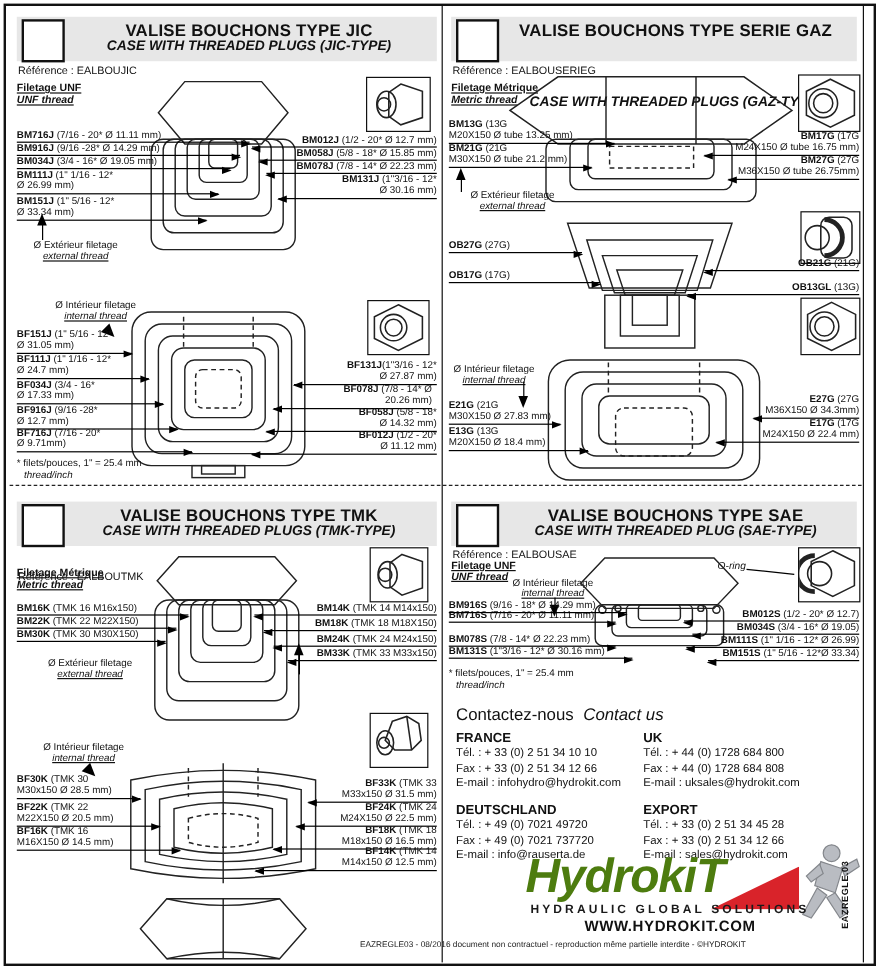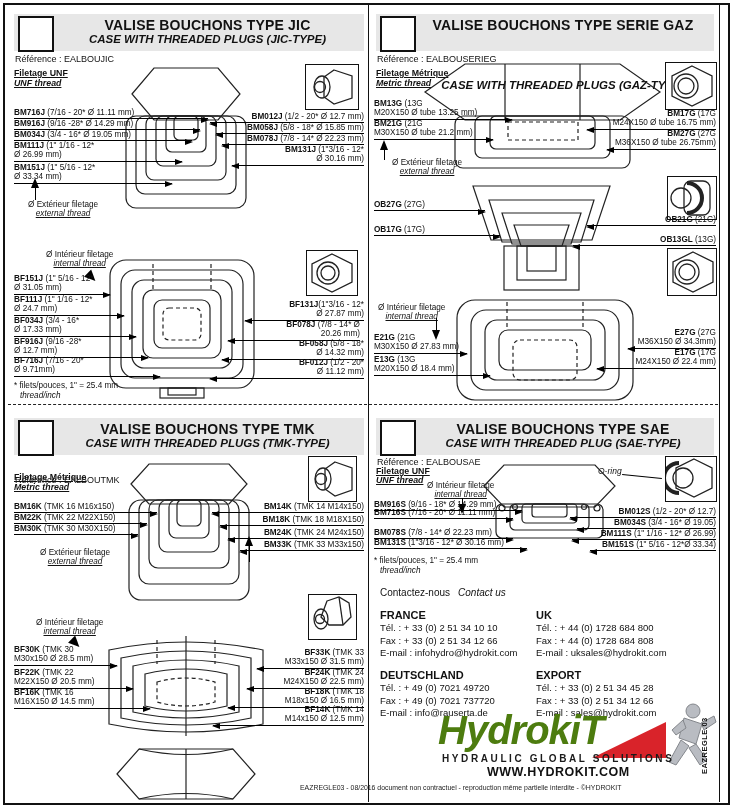--- a/index.html
+++ b/index.html
@@ -24,21 +24,21 @@
   .nt .en{font-style:italic;text-decoration:underline;display:block;text-align:center;}
   .vl{position:absolute;width:0;border-left:1.5px solid #000;}
   .tri-up{position:absolute;width:0;height:0;border-left:4.5px solid transparent;border-right:4.5px solid transparent;border-bottom:10px solid #000;}
   .tri-down{position:absolute;width:0;height:0;border-left:4.5px solid transparent;border-right:4.5px solid transparent;border-top:10px solid #000;}
   .tri-rot{position:absolute;width:0;height:0;border-left:11px solid #000;border-top:5px solid transparent;border-bottom:5px solid transparent;}
   svg.draw{position:absolute;}
   svg.draw *{fill:none;stroke:#222;stroke-width:1.2;}
   .iconbox{position:absolute;background:#fff;border:1.5px solid #111;}
   .fnote{position:absolute;font-size:8.2px;line-height:9.6px;white-space:nowrap;}
   .fnote .en{font-style:italic;margin-left:6px;}
-  .chead{position:absolute;font-size:10px;white-space:nowrap;}
+  .chead{position:absolute;font-size:14px;white-space:nowrap;}
   .chead .en{font-style:italic;margin-left:8px;}
   .cblk{position:absolute;font-size:9.5px;line-height:12.5px;white-space:nowrap;}
   .cblk .cty{font-weight:bold;font-size:11px;line-height:14px;}
   .brand{position:absolute;font-family:Liberation Sans, sans-serif;font-weight:bold;font-style:italic;font-size:40px;color:#4d7c0f;letter-spacing:-1px;white-space:nowrap;}
   .tagline{position:absolute;font-weight:bold;font-size:10px;letter-spacing:2.6px;color:#1a1a1a;white-space:nowrap;}
   .website{position:absolute;font-weight:bold;font-size:12.5px;letter-spacing:.5px;color:#111;white-space:nowrap;}
   .redtri{position:absolute;background:#d9232a;clip-path:polygon(0 100%,100% 0,100% 100%);}
   .footer{position:absolute;font-size:6.9px;color:#222;white-space:nowrap;}
   .sidecode{position:absolute;font-size:7.5px;font-weight:bold;color:#111;writing-mode:vertical-rl;transform:rotate(180deg);letter-spacing:.5px;}
   .oring-lbl{position:absolute;font-size:8.5px;font-style:italic;white-space:nowrap;}

